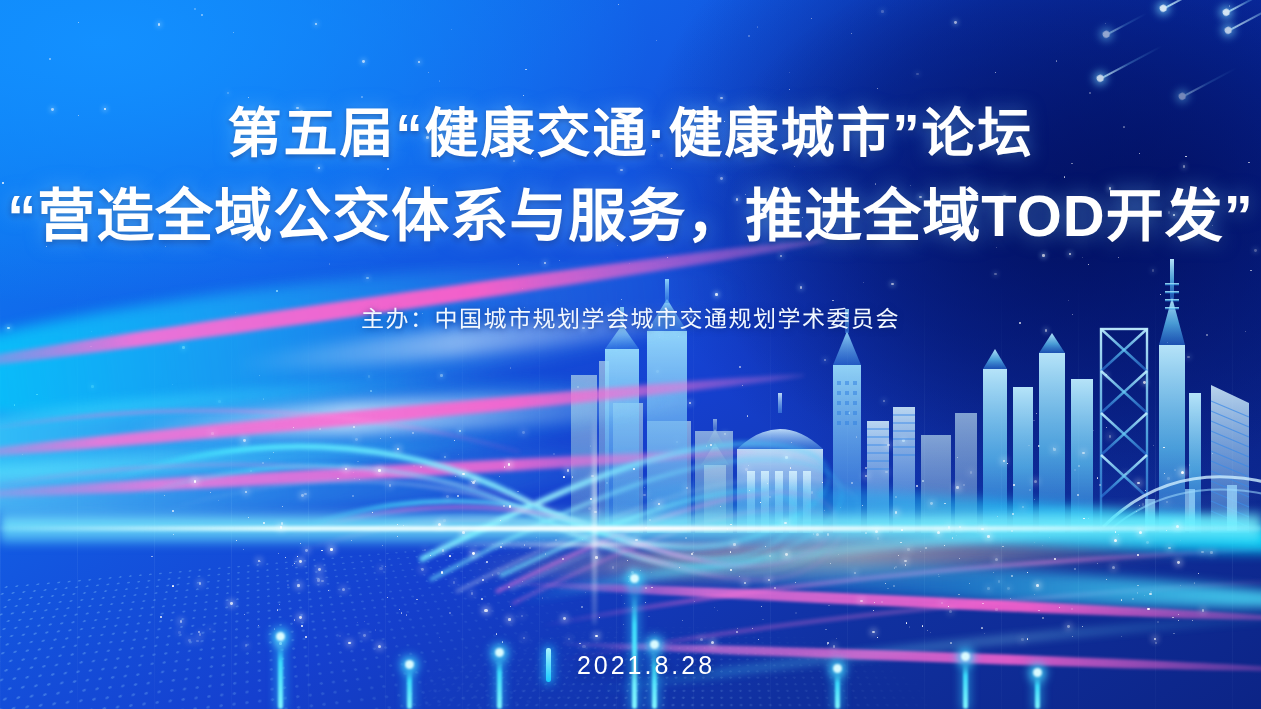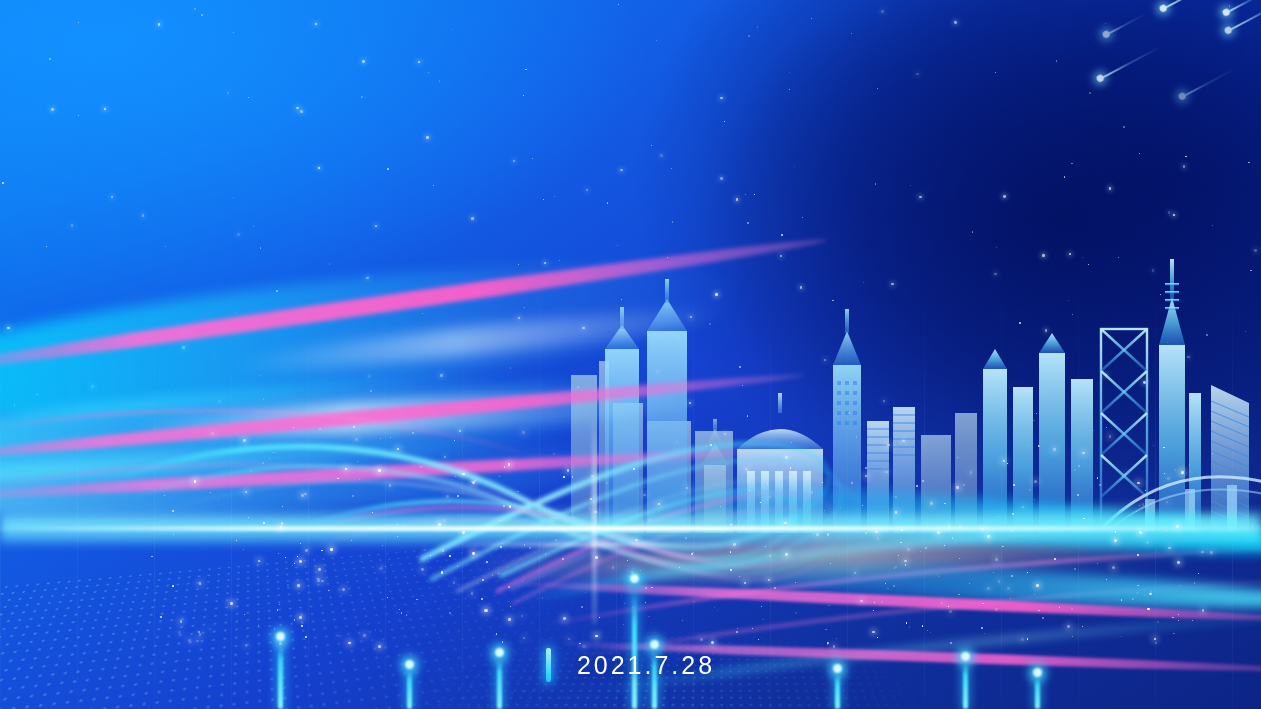--- a/index.html
+++ b/index.html
@@ -1136,23 +1136,26 @@
       <div class="beam" style="left: 963px; height: 52px; bottom: 0px;">
         <span class="cap"></span>
       </div>
       <div class="beam" style="left: 1035px; height: 36px; bottom: 0px;">
         <span class="cap"></span>
       </div>
     </div>
 
   <div class="content">
 
-
-
+    <div class="title-1">第五届“健康交通·健康城市”论坛</div>
+
+    <div class="title-2">“营造全域公交体系与服务，推进全域TOD开发”</div>
+
+    <div class="org org-1">主办：中国城市规划学会城市交通规划学术委员会</div>
 
 
     <div class="footer">
       <span class="divider"></span>
-      <span class="date">2021.7.28</span>
+      <span class="date">2021.8.28</span>
     </div>
 
   </div>
 </div>
 
 </body></html>

